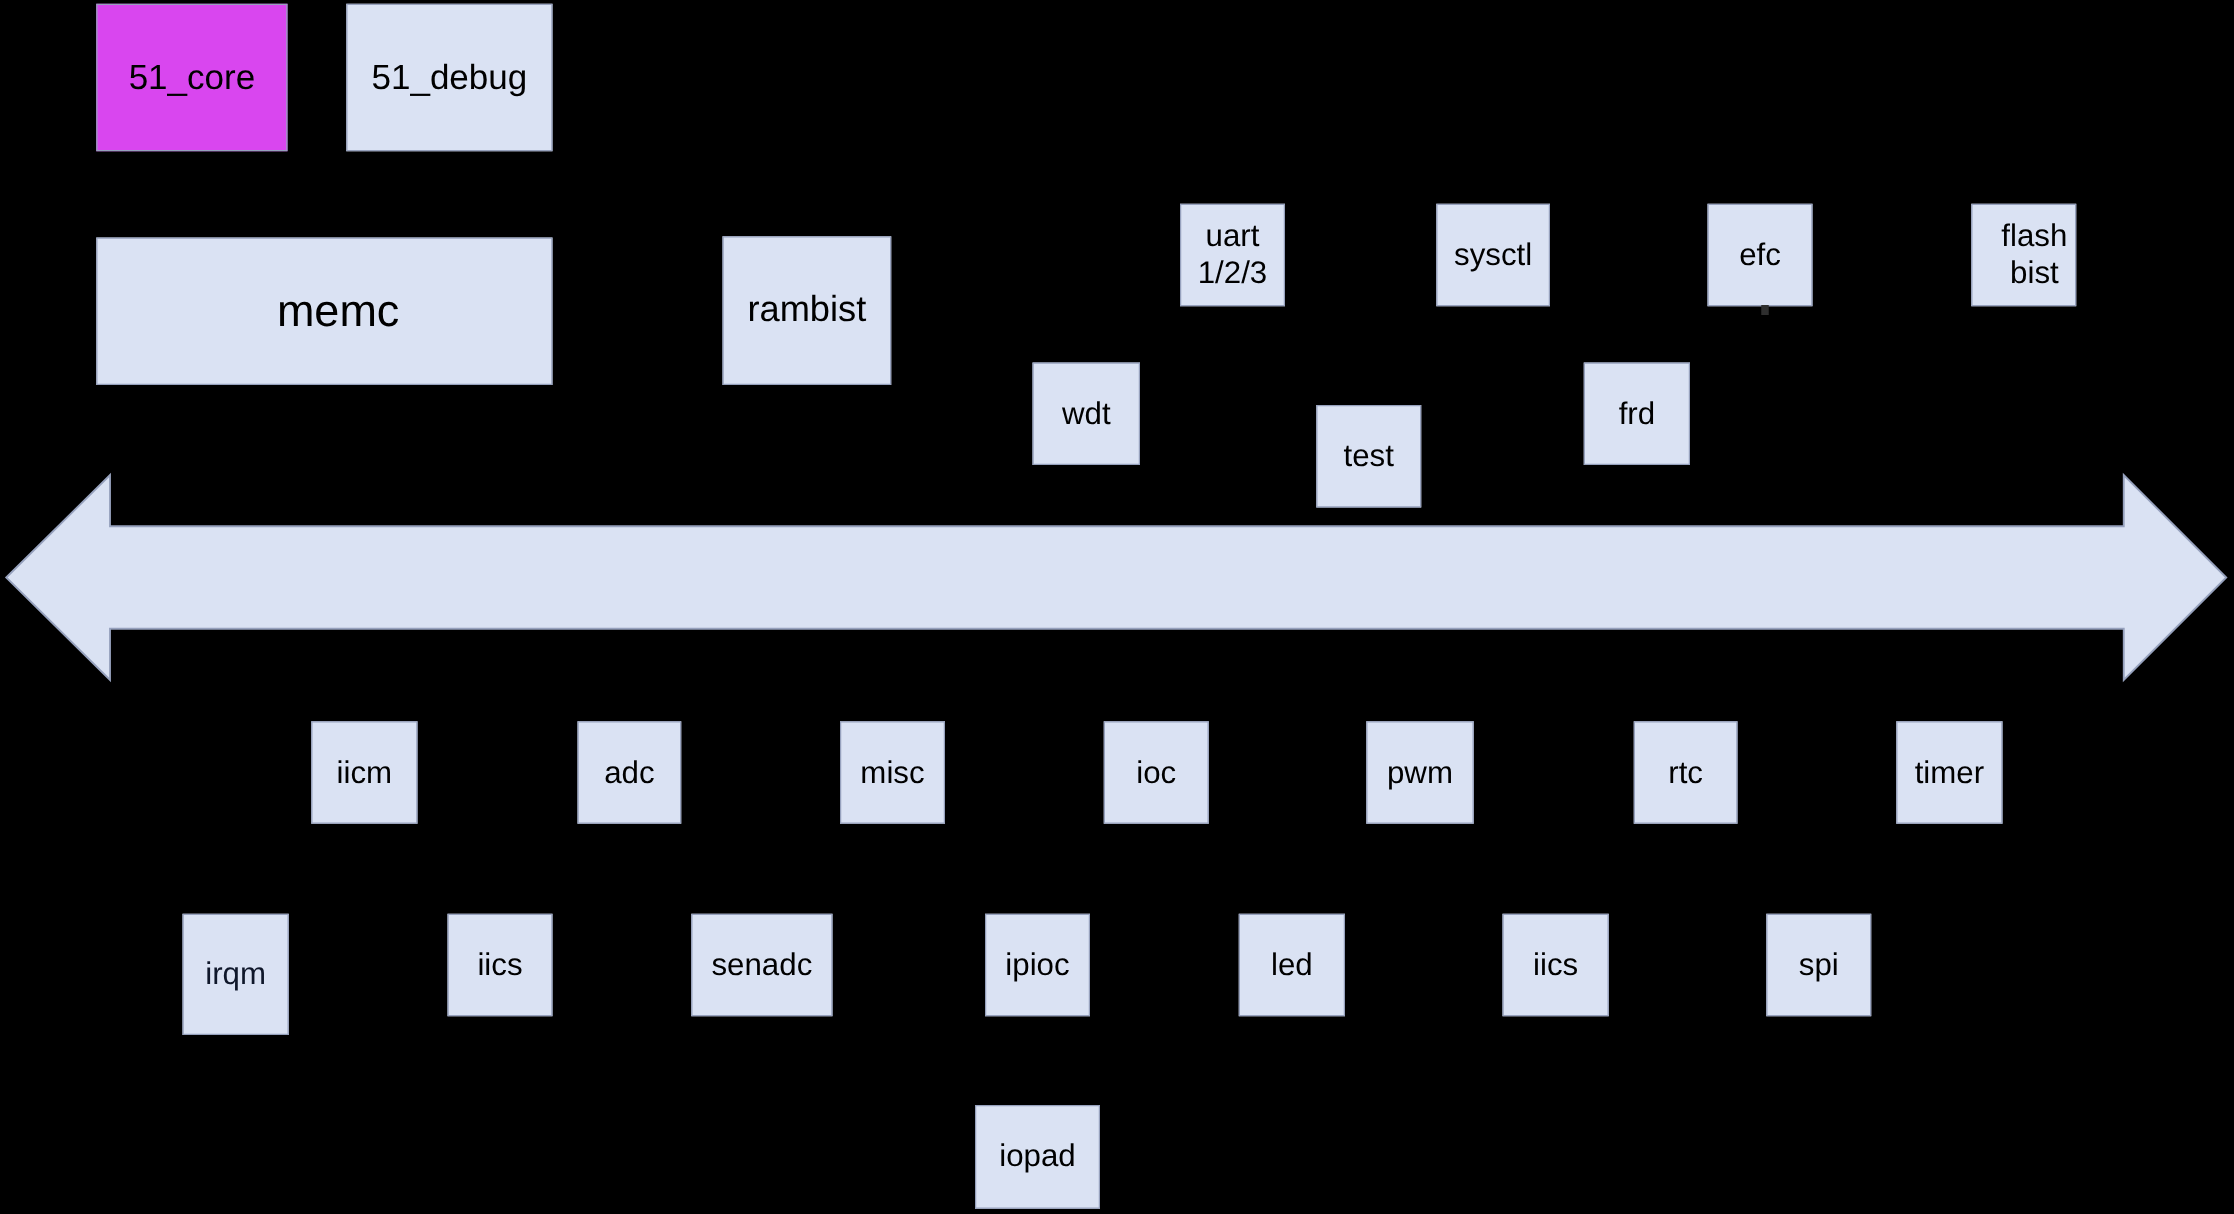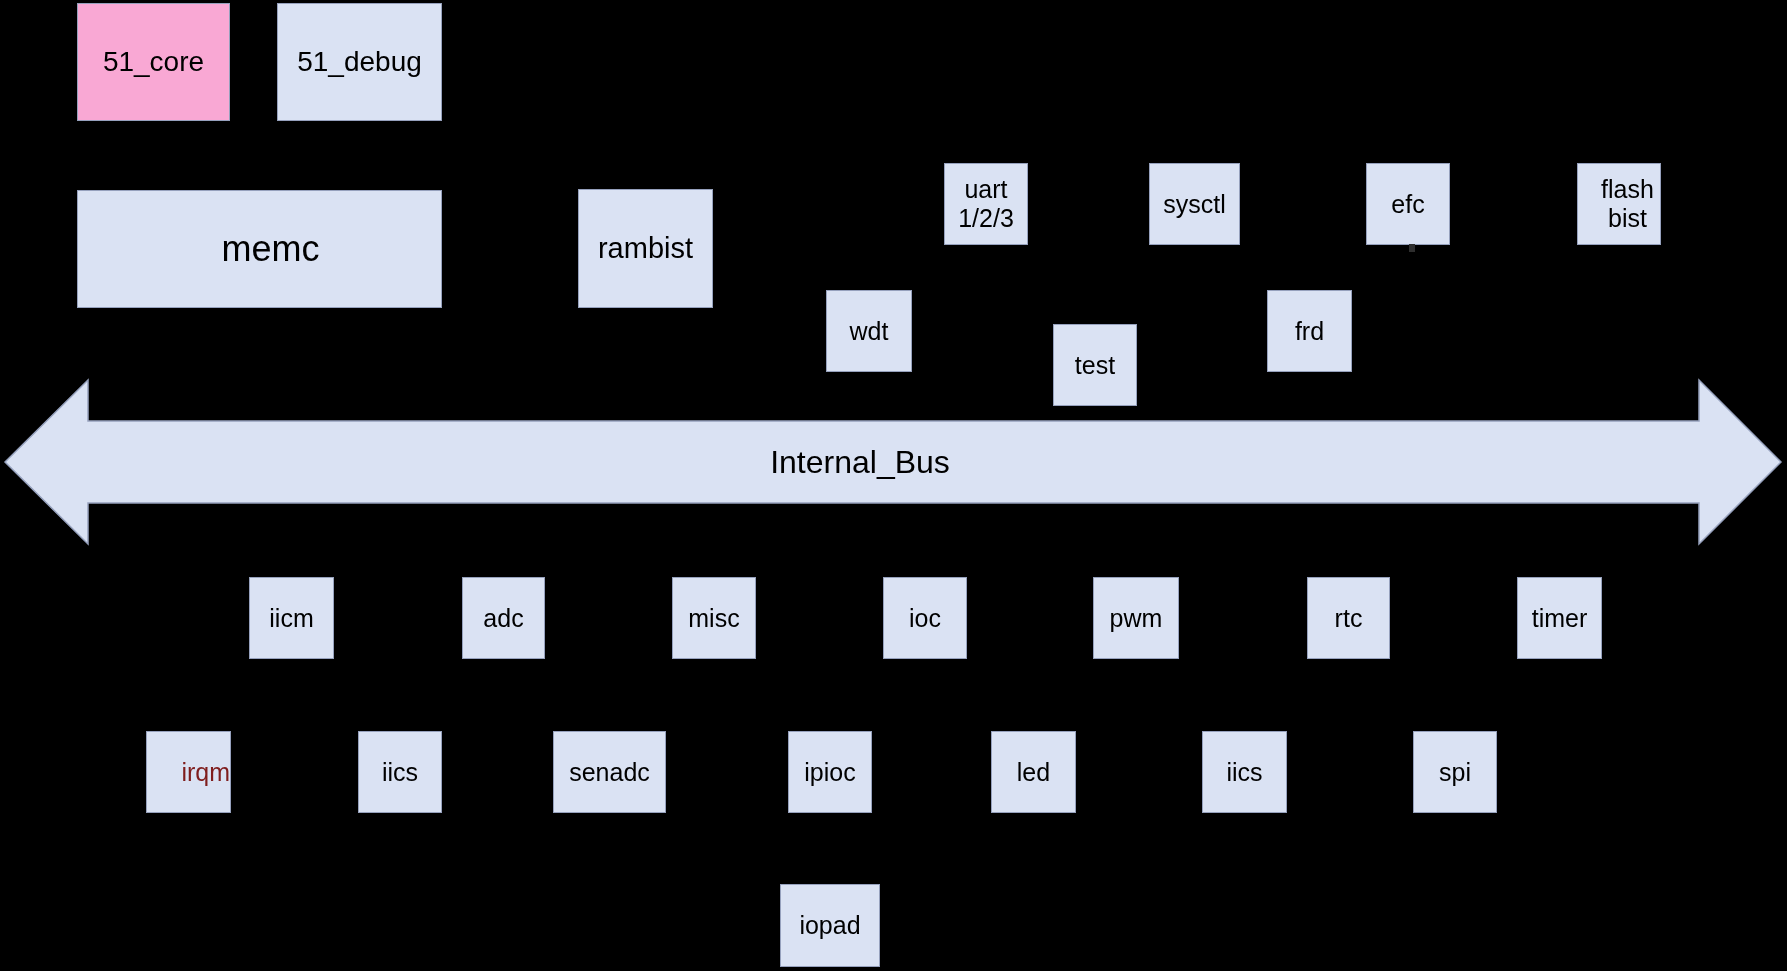--- a/index.html
+++ b/index.html
@@ -54,44 +54,43 @@
 </style>
 </head>
 <body>
 
 <div id="canvas" style="width: 1787px; height: 971px; background: rgb(0, 0, 0);">
 
   <svg id="bus-svg" viewBox="0 0 1787 971" xmlns="http://www.w3.org/2000/svg">
     <polygon id="bus-polygon" stroke-width="1.5" points="5,462 88,380 88,421 1699,421 1699,380 1781,462 1699,544 1699,503 88,503 88,544" fill="#dae2f3" stroke="#96a1bd"></polygon>
   </svg>
 
-  <div class="bus-label">Internal_Bus</div>
 
   <div id="blocks-layer">
-      <div class="block" style="left: 77px; top: 3px; width: 153px; height: 118px; font-size: 28px; background: #f9a8d4; border: 1px solid rgb(150, 161, 189); color: rgb(0, 0, 0);"><span>51_core</span></div>
+      <div class="block" style="left: 77px; top: 3px; width: 153px; height: 118px; font-size: 28px; background: #d946ef; border: 1px solid rgb(150, 161, 189); color: rgb(0, 0, 0);"><span>51_core</span></div>
       <div class="block" style="left: 277px; top: 3px; width: 165px; height: 118px; font-size: 28px; background: rgb(218, 226, 243); border: 1px solid rgb(150, 161, 189); color: rgb(0, 0, 0);"><span>51_debug</span></div>
       <div class="block" style="left: 77px; top: 190px; width: 365px; height: 118px; font-size: 36px; background: rgb(218, 226, 243); border: 1px solid rgb(150, 161, 189); color: rgb(0, 0, 0); padding-left: 22px;"><span>memc</span></div>
       <div class="block" style="left: 578px; top: 189px; width: 135px; height: 119px; font-size: 29px; background: rgb(218, 226, 243); border: 1px solid rgb(150, 161, 189); color: rgb(0, 0, 0);"><span>rambist</span></div>
       <div class="block" style="left: 944px; top: 163px; width: 84px; height: 82px; font-size: 25px; background: rgb(218, 226, 243); border: 1px solid rgb(150, 161, 189); color: rgb(0, 0, 0);"><span>uart
 1/2/3</span></div>
       <div class="block" style="left: 1149px; top: 163px; width: 91px; height: 82px; font-size: 25px; background: rgb(218, 226, 243); border: 1px solid rgb(150, 161, 189); color: rgb(0, 0, 0);"><span>sysctl</span></div>
       <div class="block" style="left: 1366px; top: 163px; width: 84px; height: 82px; font-size: 25px; background: rgb(218, 226, 243); border: 1px solid rgb(150, 161, 189); color: rgb(0, 0, 0);"><span>efc</span></div>
       <div class="block" style="left: 1577px; top: 163px; width: 84px; height: 82px; font-size: 25px; background: rgb(218, 226, 243); border: 1px solid rgb(150, 161, 189); color: rgb(0, 0, 0); padding-left: 17px;"><span>flash
 bist</span></div>
       <div class="block" style="left: 826px; top: 290px; width: 86px; height: 82px; font-size: 25px; background: rgb(218, 226, 243); border: 1px solid rgb(150, 161, 189); color: rgb(0, 0, 0);"><span>wdt</span></div>
       <div class="block" style="left: 1053px; top: 290px; width: 84px; height: 82px; font-size: 25px; background: rgb(218, 226, 243); border: 1px solid rgb(150, 161, 189); color: rgb(0, 0, 0); margin-top: 34px;"><span>test</span></div>
       <div class="block" style="left: 1267px; top: 290px; width: 85px; height: 82px; font-size: 25px; background: rgb(218, 226, 243); border: 1px solid rgb(150, 161, 189); color: rgb(0, 0, 0);"><span>frd</span></div>
       <div class="block" style="left: 249px; top: 577px; width: 85px; height: 82px; font-size: 25px; background: rgb(218, 226, 243); border: 1px solid rgb(150, 161, 189); color: rgb(0, 0, 0);"><span>iicm</span></div>
       <div class="block" style="left: 462px; top: 577px; width: 83px; height: 82px; font-size: 25px; background: rgb(218, 226, 243); border: 1px solid rgb(150, 161, 189); color: rgb(0, 0, 0);"><span>adc</span></div>
       <div class="block" style="left: 672px; top: 577px; width: 84px; height: 82px; font-size: 25px; background: rgb(218, 226, 243); border: 1px solid rgb(150, 161, 189); color: rgb(0, 0, 0);"><span>misc</span></div>
       <div class="block" style="left: 883px; top: 577px; width: 84px; height: 82px; font-size: 25px; background: rgb(218, 226, 243); border: 1px solid rgb(150, 161, 189); color: rgb(0, 0, 0);"><span>ioc</span></div>
       <div class="block" style="left: 1093px; top: 577px; width: 86px; height: 82px; font-size: 25px; background: rgb(218, 226, 243); border: 1px solid rgb(150, 161, 189); color: rgb(0, 0, 0);"><span>pwm</span></div>
       <div class="block" style="left: 1307px; top: 577px; width: 83px; height: 82px; font-size: 25px; background: rgb(218, 226, 243); border: 1px solid rgb(150, 161, 189); color: rgb(0, 0, 0);"><span>rtc</span></div>
       <div class="block" style="left: 1517px; top: 577px; width: 85px; height: 82px; font-size: 25px; background: rgb(218, 226, 243); border: 1px solid rgb(150, 161, 189); color: rgb(0, 0, 0);"><span>timer</span></div>
-      <div class="block" style="left: 146px; top: 731px; width: 85px; height: 82px; font-size: 25px; background: rgb(218, 226, 243); border: 1px solid rgb(150, 161, 189); color: #7f1d1d; justify-content: flex-end;"><span>irqm</span></div>
+      <div class="block" style="left: 146px; top: 731px; width: 85px; height: 97px; font-size: 25px; background: rgb(218, 226, 243); border: 1px solid rgb(150, 161, 189); color: #0f172a;"><span>irqm</span></div>
       <div class="block" style="left: 358px; top: 731px; width: 84px; height: 82px; font-size: 25px; background: rgb(218, 226, 243); border: 1px solid rgb(150, 161, 189); color: rgb(0, 0, 0);"><span>iics</span></div>
       <div class="block" style="left: 553px; top: 731px; width: 113px; height: 82px; font-size: 25px; background: rgb(218, 226, 243); border: 1px solid rgb(150, 161, 189); color: rgb(0, 0, 0);"><span>senadc</span></div>
       <div class="block" style="left: 788px; top: 731px; width: 84px; height: 82px; font-size: 25px; background: rgb(218, 226, 243); border: 1px solid rgb(150, 161, 189); color: rgb(0, 0, 0);"><span>ipioc</span></div>
       <div class="block" style="left: 991px; top: 731px; width: 85px; height: 82px; font-size: 25px; background: rgb(218, 226, 243); border: 1px solid rgb(150, 161, 189); color: rgb(0, 0, 0);"><span>led</span></div>
       <div class="block" style="left: 1202px; top: 731px; width: 85px; height: 82px; font-size: 25px; background: rgb(218, 226, 243); border: 1px solid rgb(150, 161, 189); color: rgb(0, 0, 0);"><span>iics</span></div>
       <div class="block" style="left: 1413px; top: 731px; width: 84px; height: 82px; font-size: 25px; background: rgb(218, 226, 243); border: 1px solid rgb(150, 161, 189); color: rgb(0, 0, 0);"><span>spi</span></div>
       <div class="block" style="left: 780px; top: 884px; width: 100px; height: 83px; font-size: 25px; background: rgb(218, 226, 243); border: 1px solid rgb(150, 161, 189); color: rgb(0, 0, 0);"><span>iopad</span></div>
     </div>
 
   <div id="stray-mark" style="left: 1409px; top: 244px; background: rgb(46, 46, 46);"></div>

